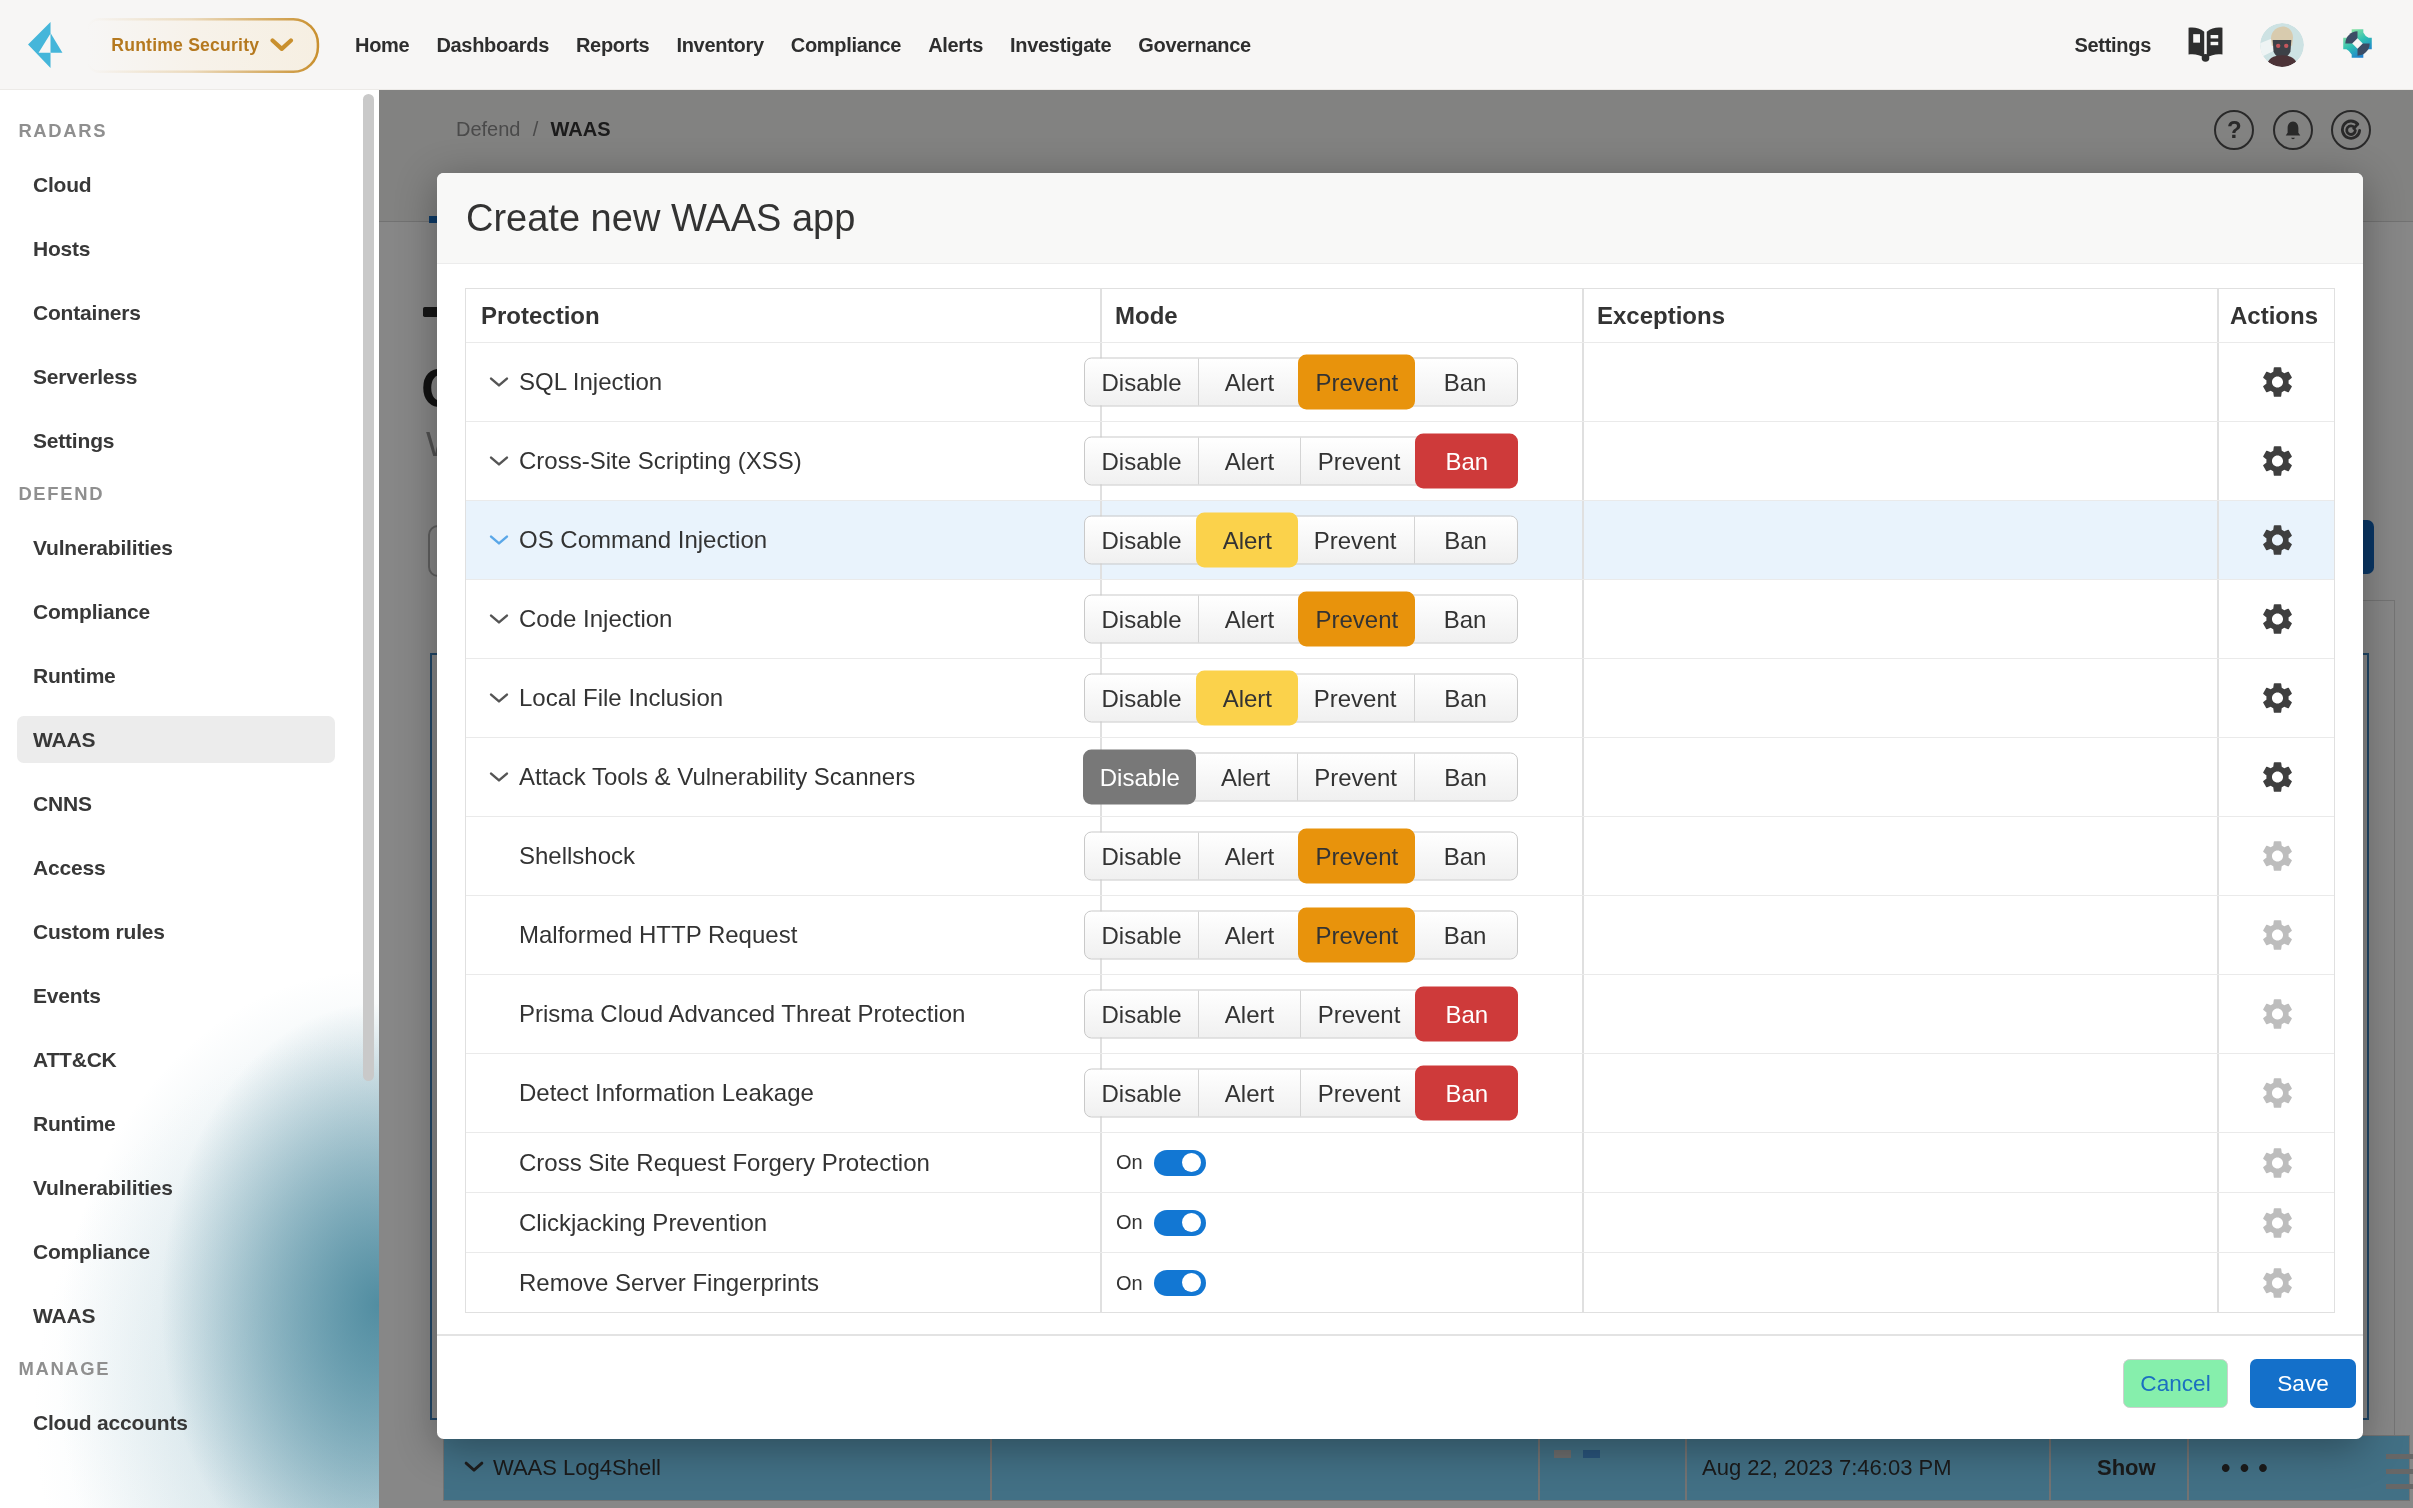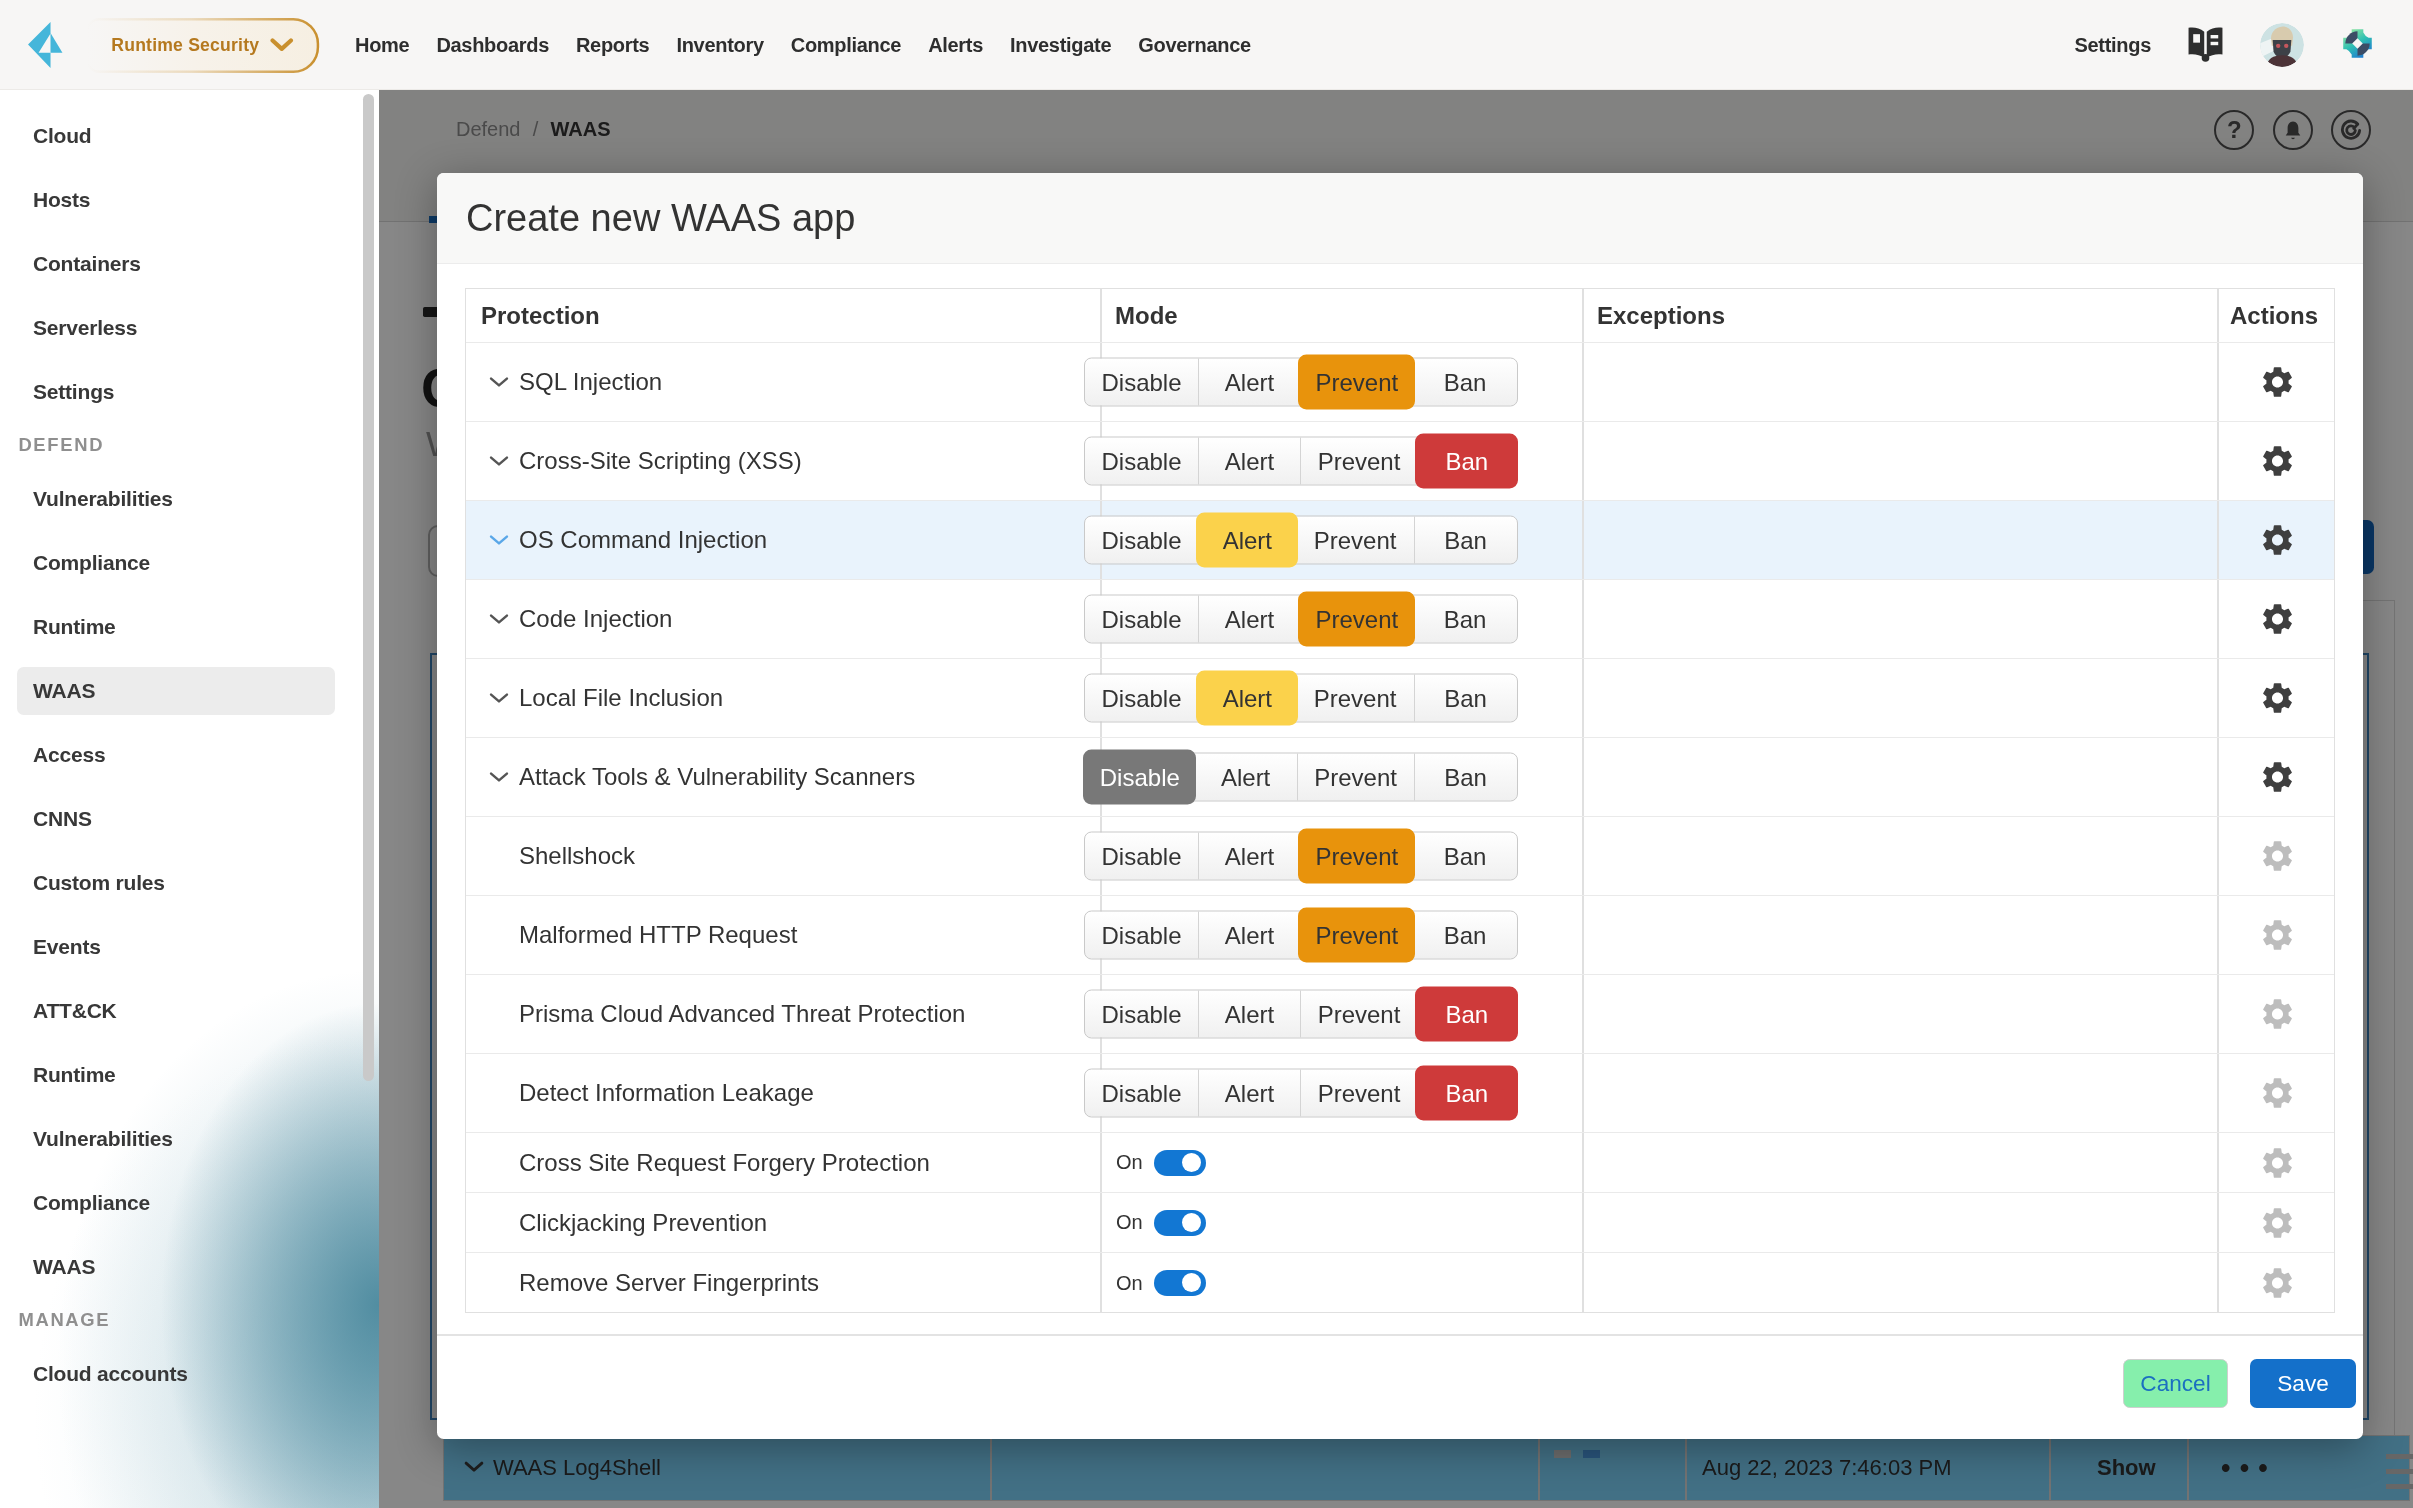--- a/index.html
+++ b/index.html
@@ -195,32 +195,33 @@
         <path d="M35 58 L35 35 L58 35 A 23 23 0 0 1 35 58 Z" fill="#3c4d66"></path>
         <path d="M35 25 L45 35 L35 45 L25 35 Z" fill="#f7f6f5"></path>
       </svg>
     </span>
   </div>
 </div>
 
 <div class="sidebar">
   <div class="glow"></div>
   <div class="side-nav" id="side-nav">
+      <div class="side-header">RADARS</div>
       <div class="side-item">Cloud</div>
       <div class="side-item">Hosts</div>
       <div class="side-item">Containers</div>
       <div class="side-item">Serverless</div>
       <div class="side-item">Settings</div>
       <div class="side-header">DEFEND</div>
       <div class="side-item">Vulnerabilities</div>
       <div class="side-item">Compliance</div>
       <div class="side-item">Runtime</div>
       <div class="side-item selected">WAAS</div>
+      <div class="side-item">CNNS</div>
       <div class="side-item">Access</div>
-      <div class="side-item">CNNS</div>
       <div class="side-item">Custom rules</div>
       <div class="side-item">Events</div>
       <div class="side-item">ATT&amp;CK</div>
       <div class="side-item">Runtime</div>
       <div class="side-item">Vulnerabilities</div>
       <div class="side-item">Compliance</div>
       <div class="side-item">WAAS</div>
       <div class="side-header">MANAGE</div>
       <div class="side-item">Cloud accounts</div>
     </div>

